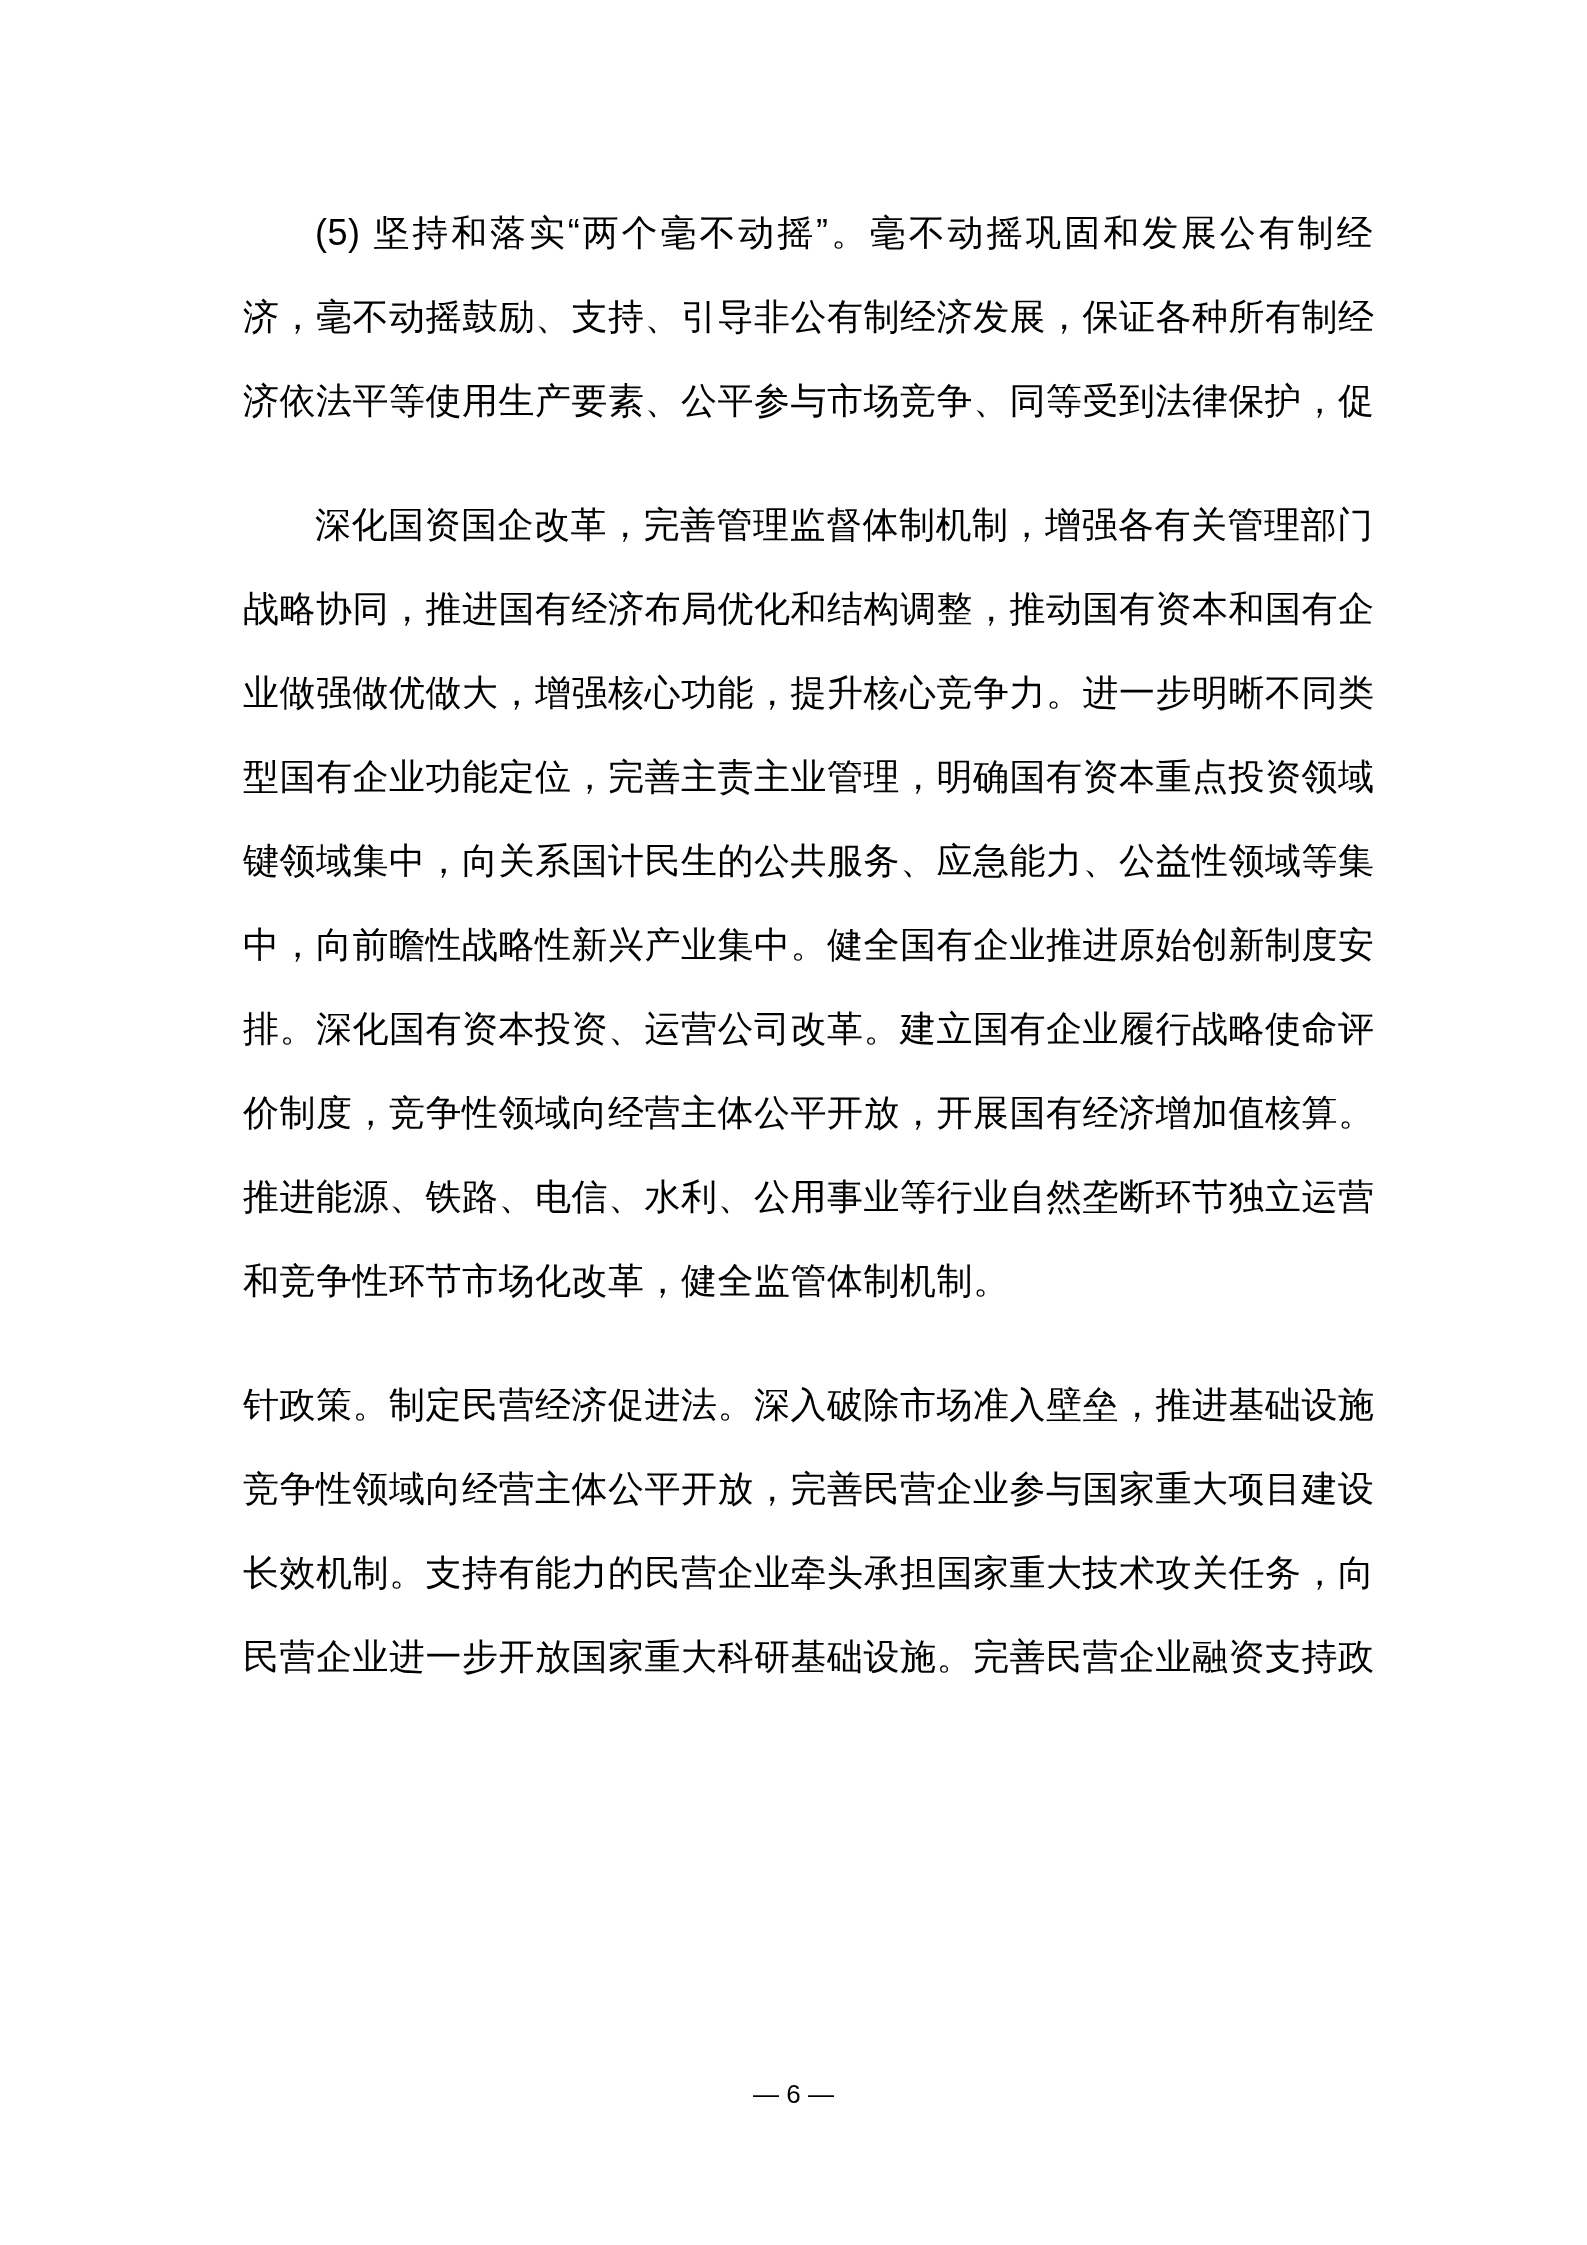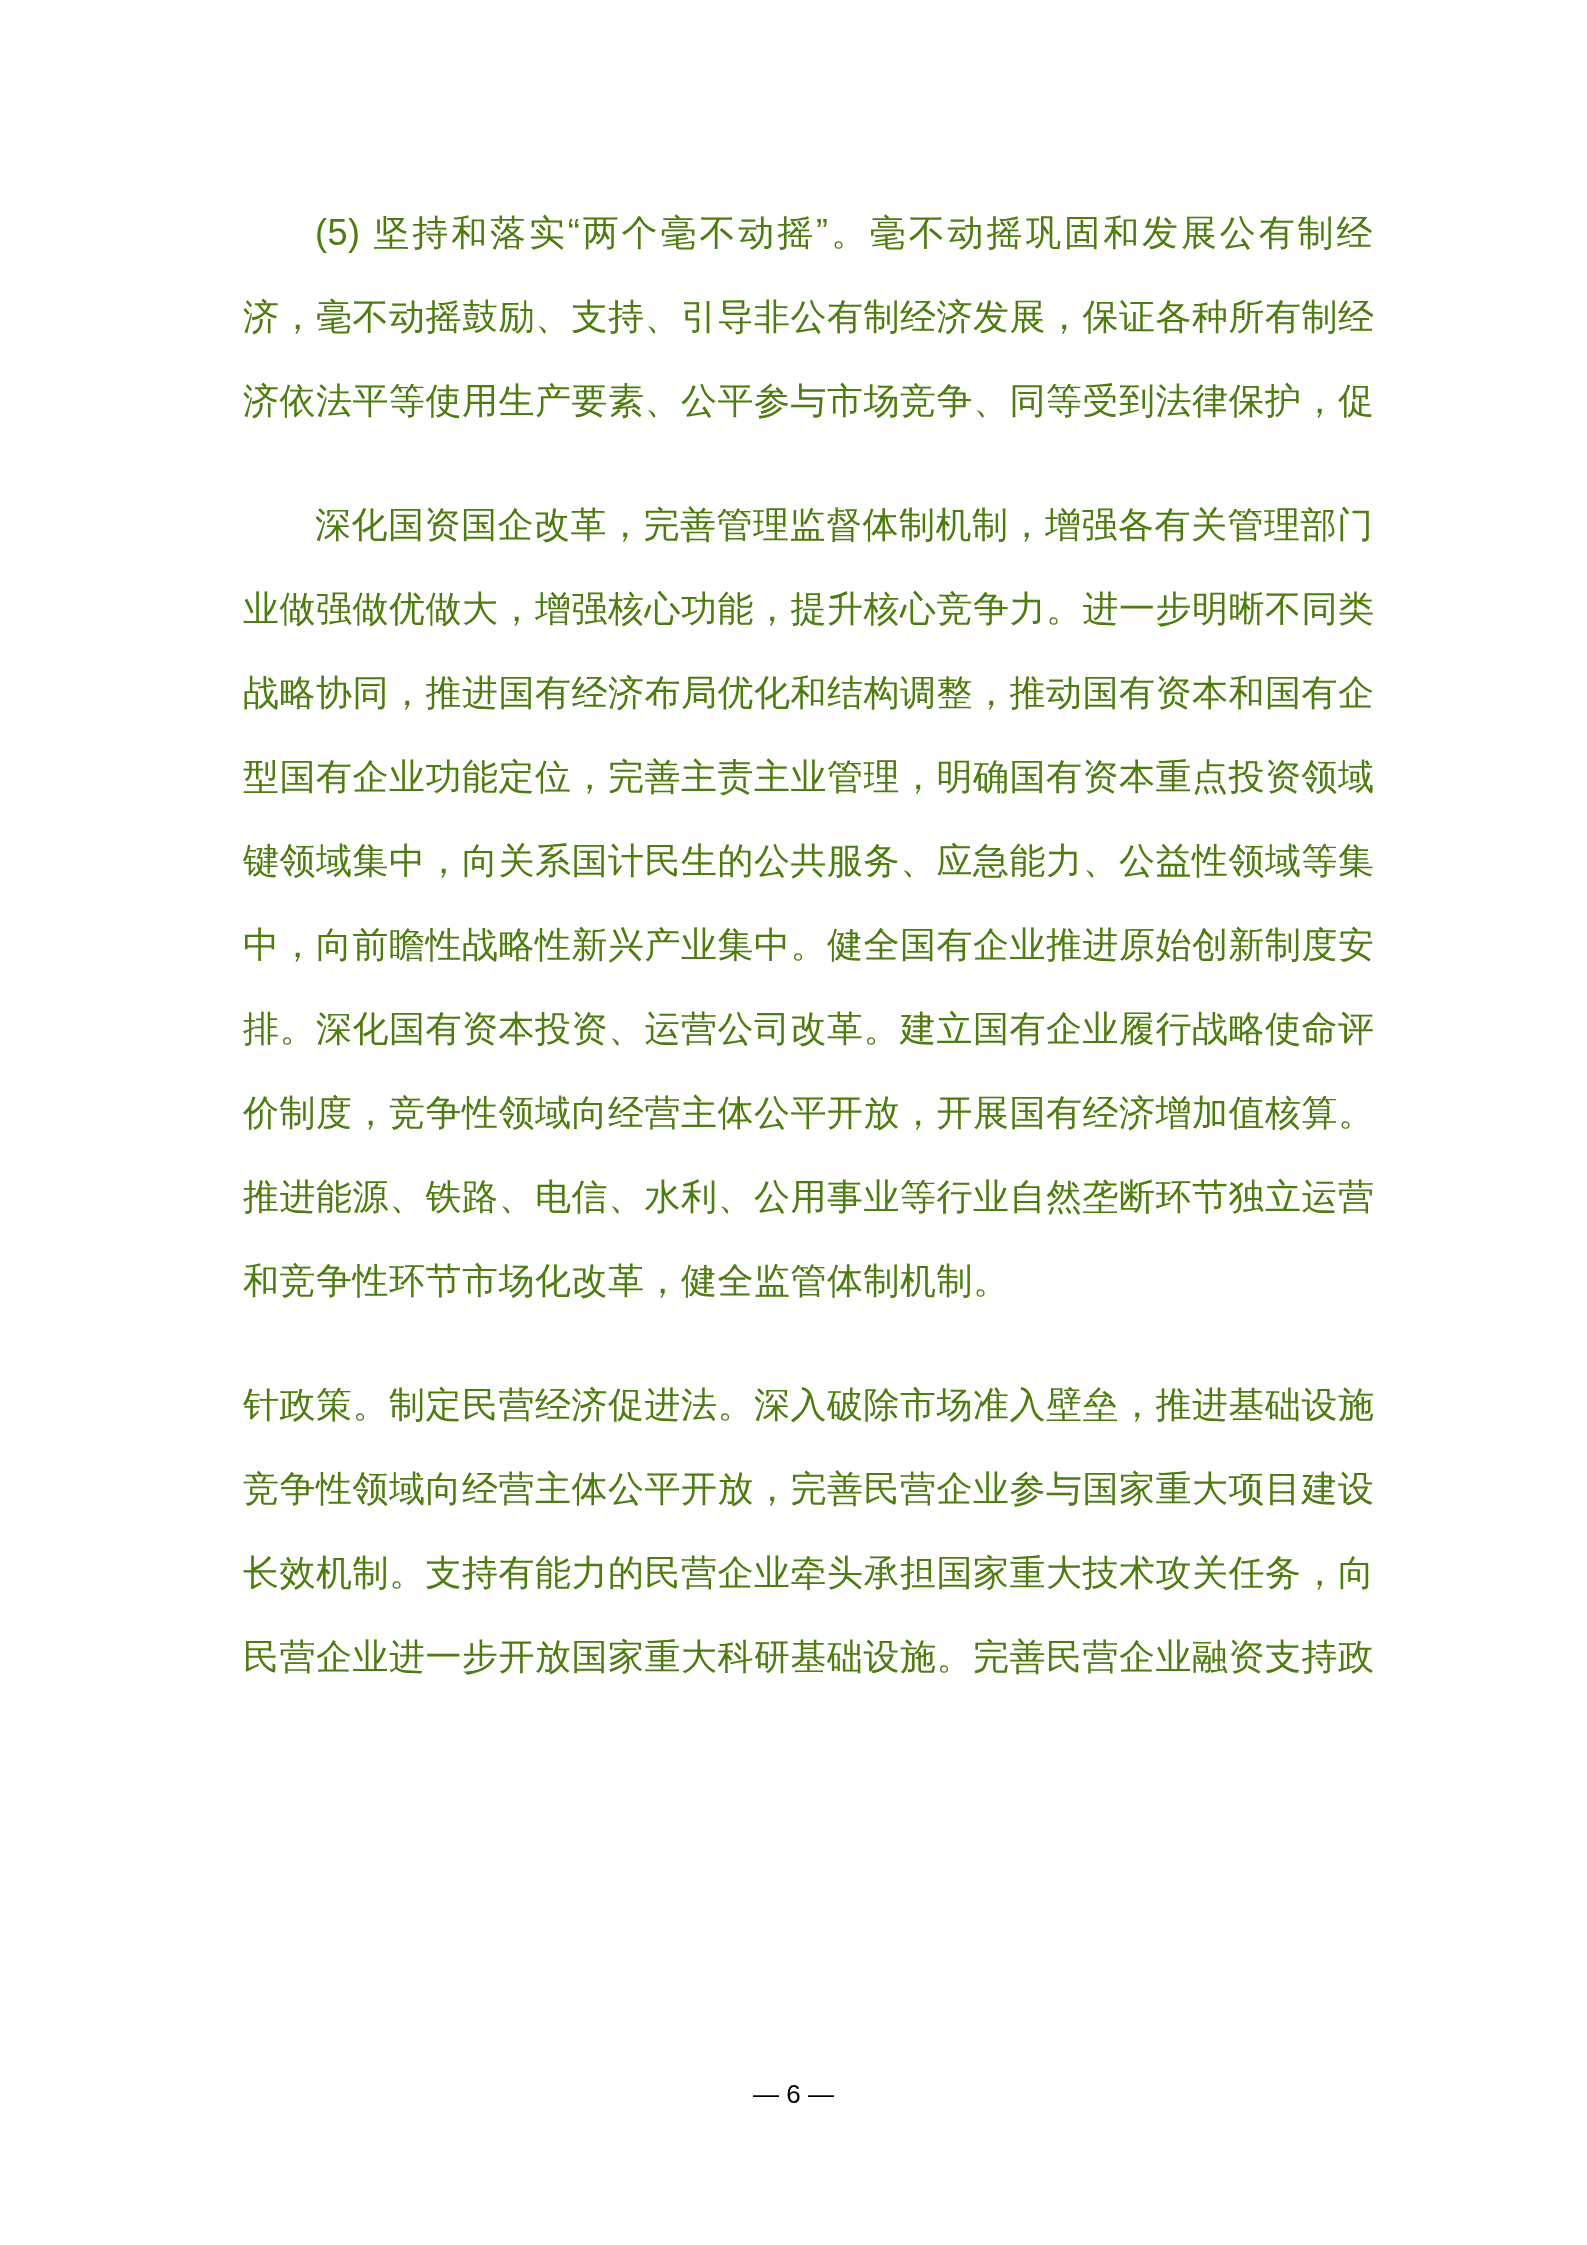--- a/index.html
+++ b/index.html
@@ -20,21 +20,21 @@
     inset: 0;
     background: #ffffff;
   }
   .doc-body {
     position: absolute;
     left: 243px;
     top: 191px;
     width: 1130px;
     font-size: 36px;
     line-height: 84px;
-    color: #4d7c0f;
+    color: #000000;
   }
   .para {
     margin: 0 0 40px 0;
   }
   .para:last-child {
     margin-bottom: 0;
   }
   .line {
     text-align: justify;
     text-align-last: justify;
@@ -65,22 +65,22 @@
 <div class="page">
 
   <div class="doc-body">
     <div class="para">
         <div class="line first">(5) 坚持和落实“两个毫不动摇”。毫不动摇巩固和发展公有制经</div>
         <div class="line">济，毫不动摇鼓励、支持、引导非公有制经济发展，保证各种所有制经</div>
         <div class="line">济依法平等使用生产要素、公平参与市场竞争、同等受到法律保护，促</div>
       </div>
     <div class="para">
         <div class="line first">深化国资国企改革，完善管理监督体制机制，增强各有关管理部门</div>
+        <div class="line">战略协同，推进国有经济布局优化和结构调整，推动国有资本和国有企</div>
         <div class="line">业做强做优做大，增强核心功能，提升核心竞争力。进一步明晰不同类</div>
-        <div class="line">战略协同，推进国有经济布局优化和结构调整，推动国有资本和国有企</div>
         <div class="line">型国有企业功能定位，完善主责主业管理，明确国有资本重点投资领域</div>
         <div class="line">键领域集中，向关系国计民生的公共服务、应急能力、公益性领域等集</div>
         <div class="line">中，向前瞻性战略性新兴产业集中。健全国有企业推进原始创新制度安</div>
         <div class="line">排。深化国有资本投资、运营公司改革。建立国有企业履行战略使命评</div>
         <div class="line">价制度，竞争性领域向经营主体公平开放，开展国有经济增加值核算。</div>
         <div class="line">推进能源、铁路、电信、水利、公用事业等行业自然垄断环节独立运营</div>
         <div class="line last">和竞争性环节市场化改革，健全监管体制机制。</div>
       </div>
     <div class="para">
         <div class="line">针政策。制定民营经济促进法。深入破除市场准入壁垒，推进基础设施</div>

